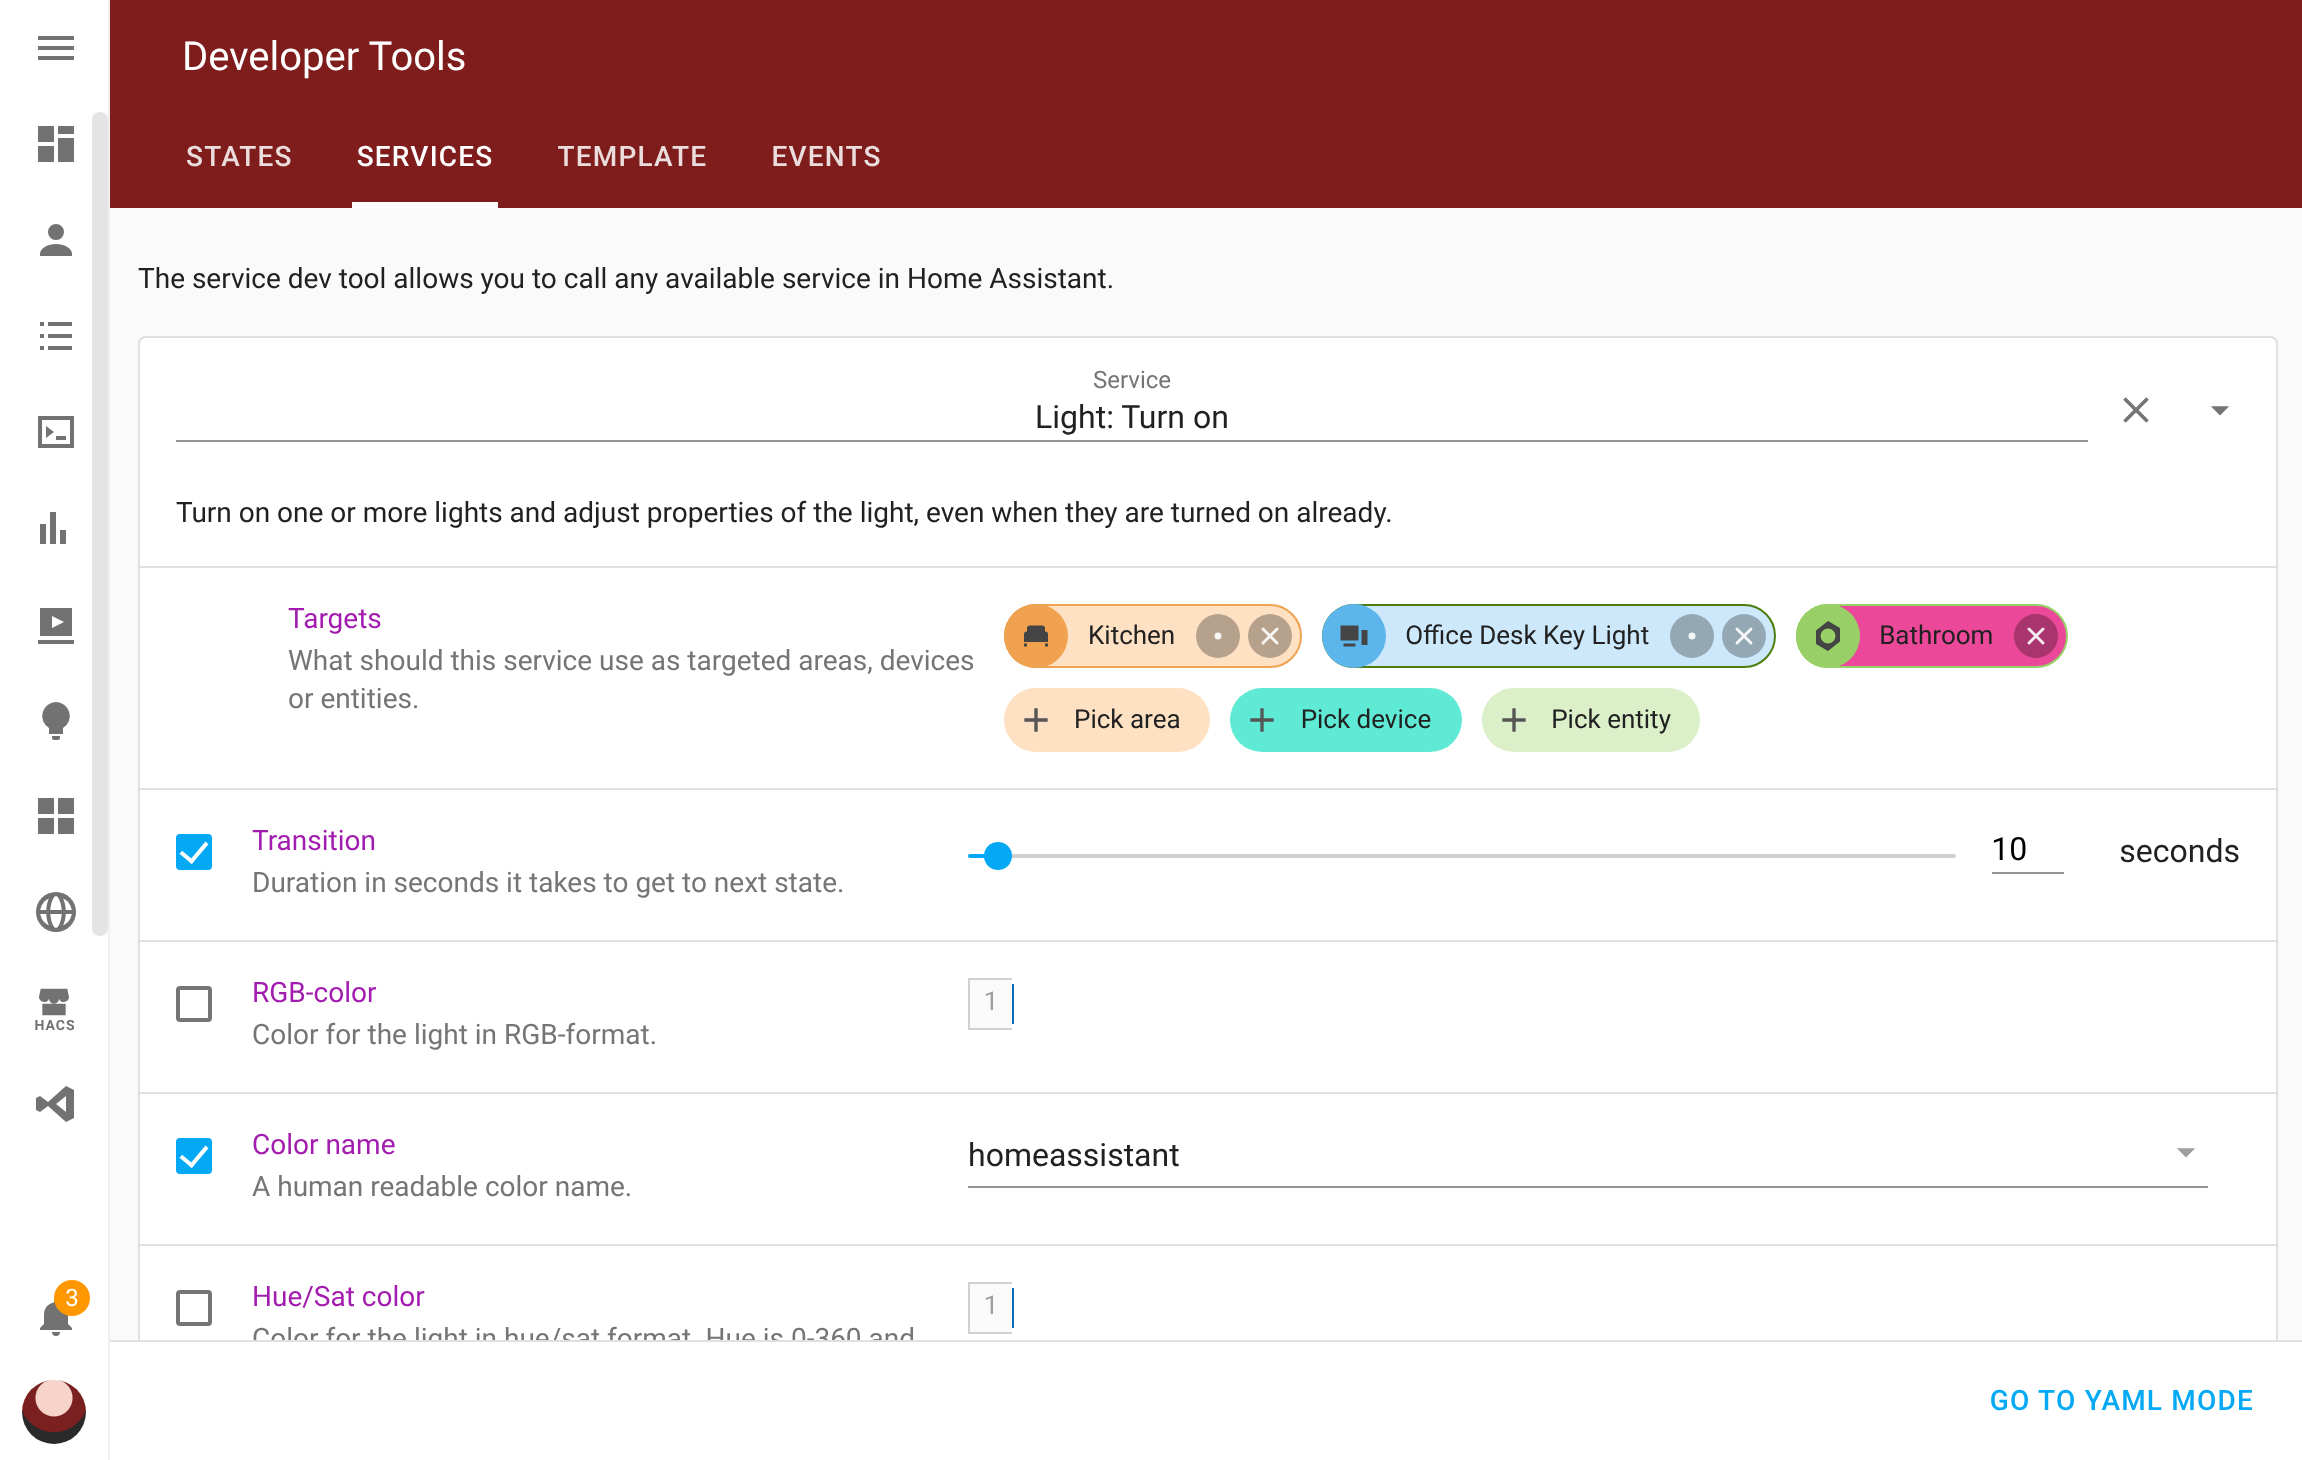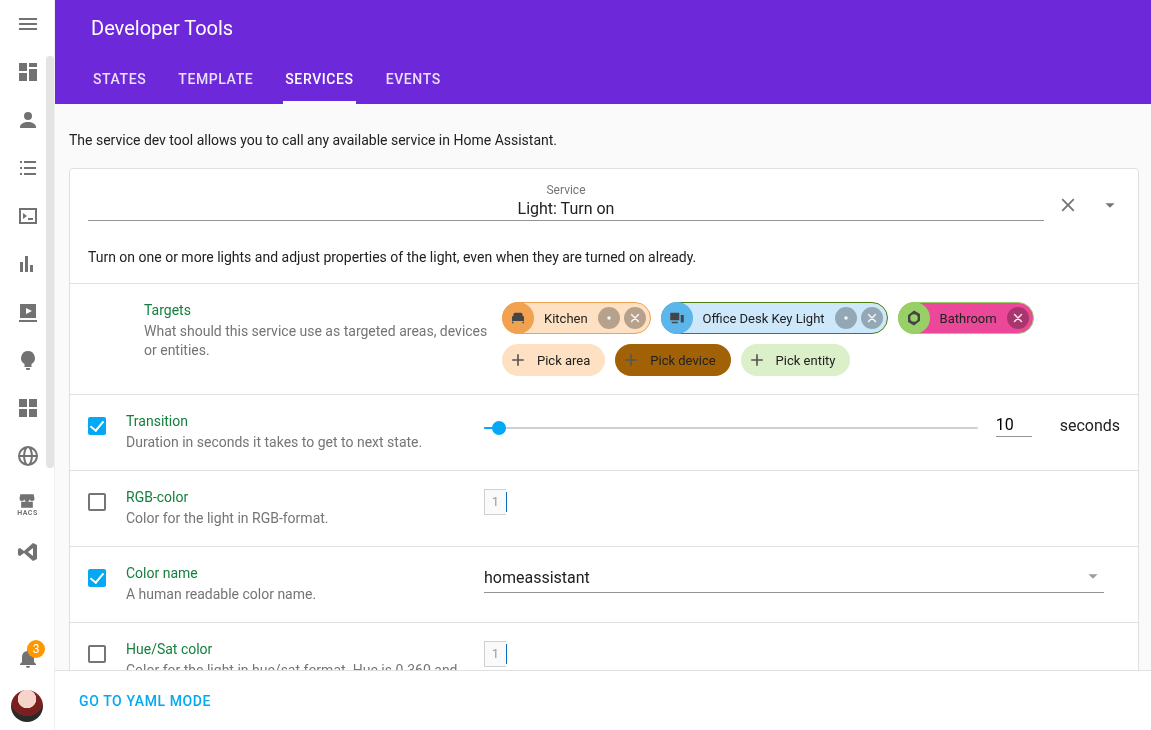--- a/index.html
+++ b/index.html
@@ -16,21 +16,21 @@
   .rail-item .hacs { font-size:7px; font-weight:700; letter-spacing:0.5px; margin-top:-2px; }
   .rail-bottom { padding-bottom:8px; position:relative; }
   .rail-notif { width:55px; height:48px; display:flex; align-items:center; justify-content:center; position:relative; cursor:pointer; }
   .rail-notif .badge { position:absolute; top:6px; right:10px; background:#ff9800; color:#fff; border-radius:9px; min-width:18px; height:18px; font-size:12px; display:flex; align-items:center; justify-content:center; padding:0 4px; }
   .rail-avatar { width:32px; height:32px; border-radius:16px; margin:8px auto 0; background:radial-gradient(circle at 50% 28%, #f6d4c9 0 32%, #7a2020 34% 60%, #2a2a2a 62% 100%); cursor:pointer; }
   .hacs-wrap { display:flex; flex-direction:column; align-items:center; gap:0; }
   .hacs-wrap svg { width:20px; height:20px; }
 
   
   .main { flex:1; display:flex; flex-direction:column; min-width:0; }
-  .header { background:#6d28d9; color:#fff; height:104px; flex:0 0 104px; display:flex; flex-direction:column; }
+  .header { background:#7f1d1d; color:#fff; height:104px; flex:0 0 104px; display:flex; flex-direction:column; }
   .header-top { height:56px; display:flex; align-items:center; padding:0 24px 0 36px; }
   .header-title { font-size:20px; font-weight:400; }
   .tabs { height:48px; display:flex; align-items:stretch; padding:0 24px 0 36px; gap:28px; }
   .tab { display:flex; align-items:center; font-size:14px; font-weight:500; color:rgba(255,255,255,0.85); letter-spacing:0.6px; cursor:pointer; border-bottom:3px solid transparent; padding:0 2px; }
   .tab.active { color:#fff; border-bottom-color:#fff; }
 
   .content-wrap { flex:1; overflow:hidden; background:#fafafa; padding:28px 12px 0 14px; position:relative; }
   .intro { padding:0 0 20px 0; color:#212121; }
 
   .card { background:#fff; border:1px solid #e0e0e0; border-radius:4px; }
@@ -44,42 +44,42 @@
   .icon-btn svg { width:22px; height:22px; fill:#757575; }
 
   .desc-row { padding:18px 18px; }
 
   .param-row { display:flex; border-top:1px solid #e0e0e0; padding:18px 18px; gap:10px; align-items:flex-start; }
   .param-check { width:28px; flex:0 0 28px; padding-top:4px; display:flex; justify-content:flex-start; }
   .check { width:18px; height:18px; border:2px solid #757575; border-radius:2px; cursor:pointer; position:relative; }
   .check.checked { background:#03a9f4; border-color:#03a9f4; }
   .check.checked::after { content:""; position:absolute; left:3px; top:-1px; width:6px; height:11px; border:solid #fff; border-width:0 2px 2px 0; transform:rotate(40deg); }
   .param-info { width:348px; flex:0 0 348px; }
-  .param-title { color:#15803d; margin-bottom:4px; }
+  .param-title { color:#a21caf; margin-bottom:4px; }
   .param-sub { color:#757575; line-height:1.35; }
   .param-control { flex:1; display:flex; align-items:flex-end; gap:14px; }
 
   
   .chips { display:flex; flex-wrap:wrap; gap:10px 10px; }
   .chip { height:32px; border-radius:16px; display:flex; align-items:center; font-size:13px; }
   .chip-area { background:#fde1c2; border:1px solid #f0a251; }
   .chip-dev  { background:#cde8fb; border:1px solid #4d7c0f; }
   .chip-ent  { background:#ec4899; border:1px solid #98d067; }
   .chip-ico { width:32px; height:32px; border-radius:16px; display:flex; align-items:center; justify-content:center; margin-left:-1px; }
   .chip-area .chip-ico { background:#f0a251; }
   .chip-dev  .chip-ico { background:#5cb6ec; }
   .chip-ent  .chip-ico { background:#98d067; }
   .chip-ico svg { width:18px; height:18px; fill:#444; }
   .chip-label { padding:0 10px 0 10px; color:#212121; }
   .chip-actions { display:flex; gap:4px; padding-right:4px; }
   .chip-act { width:22px; height:22px; border-radius:11px; background:rgba(0,0,0,0.28); display:flex; align-items:center; justify-content:center; cursor:pointer; }
   .chip-act svg { width:14px; height:14px; fill:#fff; opacity:.9; }
   .pick { cursor:pointer; }
   .pick.chip-area { background:#fde1c2; border:1px solid transparent; }
-  .pick.chip-dev  { background:#a16207; border:1px solid transparent; }
+  .pick.chip-dev  { background:#5eead4; border:1px solid transparent; }
   .pick.chip-ent  { background:#dbefc9; border:1px solid transparent; }
   .pick .plus { width:30px; display:flex; align-items:center; justify-content:center; }
   .pick .plus svg { width:20px; height:20px; fill:#555; }
   .pick .chip-label { padding:0 14px 0 4px; }
 
   
   .slider-wrap { flex:1; display:flex; align-items:center; gap:18px; }
   .slider { flex:1; height:2px; background:#d0d0d0; position:relative; border-radius:1px; margin-top:6px; }
   .slider-fill { position:absolute; left:0; top:0; height:2px; background:#03a9f4; width:3%; border-radius:1px; }
   .slider-thumb { position:absolute; top:50%; left:3%; width:14px; height:14px; border-radius:7px; background:#03a9f4; transform:translate(-50%,-50%); cursor:pointer; }
@@ -90,21 +90,21 @@
   .stepper { display:flex; align-items:center; }
   .stepper-val { width:22px; height:26px; border-left:1px solid #d0d0d0; border-top:1px solid #d0d0d0; border-bottom:1px solid #d0d0d0; display:flex; align-items:center; justify-content:center; color:#9e9e9e; background:#fafafa; font-size:13px; }
   .stepper-cursor { width:1px; height:20px; background:#0a6ebd; }
 
   
   .select-wrap { flex:1; border-bottom:1px solid #949494; padding-bottom:2px; display:flex; align-items:center; max-width:620px; }
   .select-val { flex:1; font-size:16px; }
   .select-caret svg { width:22px; height:22px; fill:#9e9e9e; }
 
   
-  .footer { height:60px; border-top:1px solid #e0e0e0; background:#fff; display:flex; align-items:center; justify-content:space-between; padding:0 14px; }
+  .footer { height:60px; border-top:1px solid #e0e0e0; background:#fff; display:flex; align-items:center; justify-content:flex-end; padding:0 14px; }
   .link-btn { color:#03a9f4; font-weight:500; letter-spacing:0.6px; cursor:pointer; font-size:14px; padding:8px 10px; }
   .primary-btn { background:#03a9f4; color:#fff; font-weight:500; letter-spacing:0.6px; border:none; border-radius:4px; height:36px; padding:0 18px; cursor:pointer; font-size:14px; }
 
   .targets-row .param-check { width:46px; flex:0 0 46px; }
 </style>
 </head>
 <body>
 
 <div class="rail">
   <div class="rail-top">
@@ -188,22 +188,22 @@
   </div>
 </div>
 
 <div class="main">
   <div class="header">
     <div class="header-top">
       <div class="header-title">Developer Tools</div>
     </div>
     <div class="tabs">
       <div class="tab">STATES</div>
+      <div class="tab active">SERVICES</div>
       <div class="tab">TEMPLATE</div>
-      <div class="tab active">SERVICES</div>
       <div class="tab">EVENTS</div>
     </div>
   </div>
 
   <div class="content-wrap">
     <div class="intro">The service dev tool allows you to call any available service in Home Assistant.</div>
 
     <div class="card">
 
       <div class="service-row">

